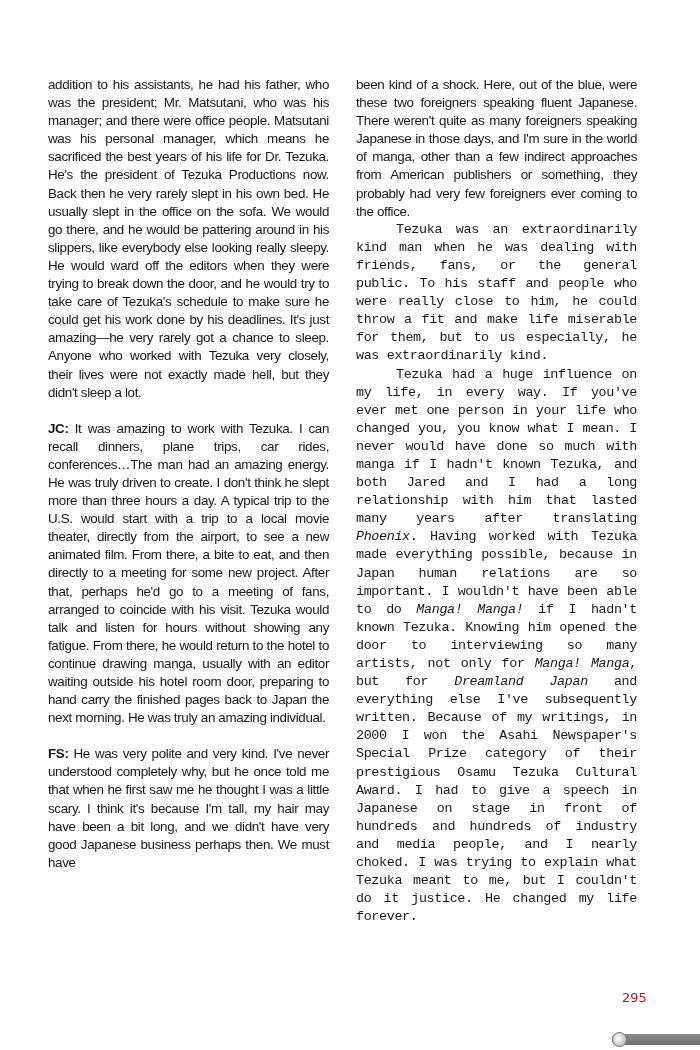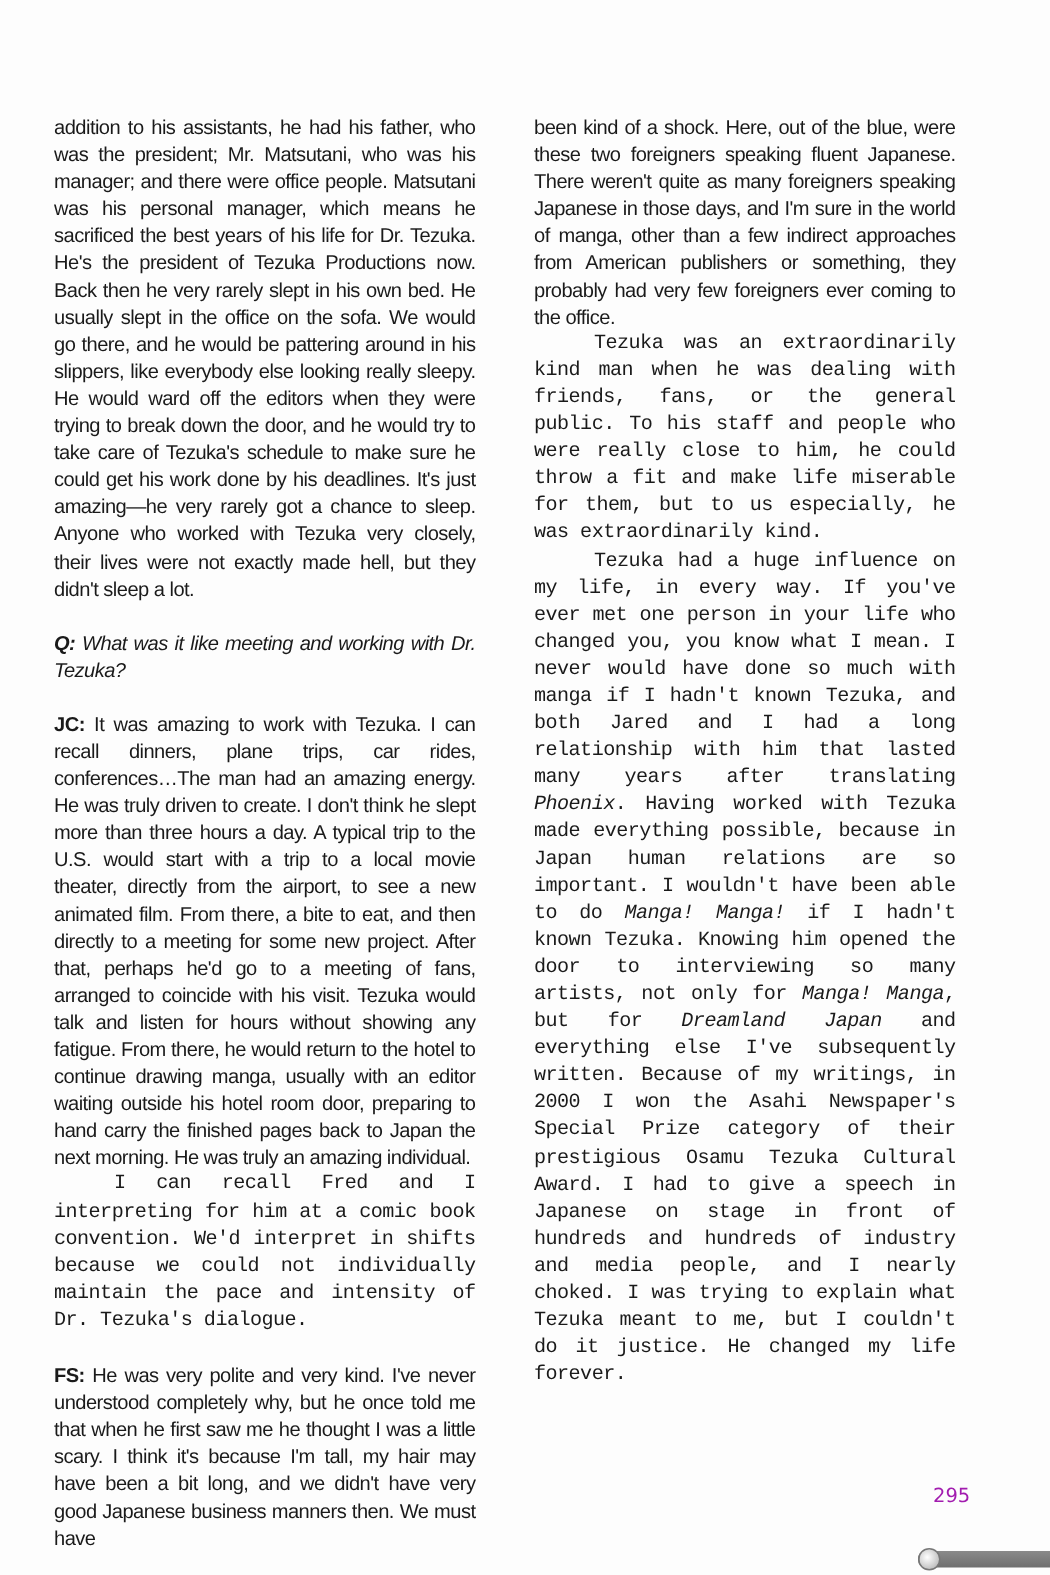--- a/index.html
+++ b/index.html
@@ -7,50 +7,48 @@
       width: 700px; height: 1050px; background: #fdfdfd; position: relative; overflow: hidden;
       font-family: "Liberation Sans Narrow", "Liberation Sans", sans-serif;
       color: #1a1a1a;
     }
     .col {
       position: absolute; top: 76px; width: 281px;
       font-size: 13.4px; line-height: 18.1px; text-align: justify;
       letter-spacing: -0.35px;
       font-stretch: condensed;
     }
-    .col.left { left: 36px; }
+    .col.left { left: 48px; }
     .col.right { left: 356px; }
     p { margin: 0; }
     p.indent { text-indent: 40px; font-family: Liberation Mono, monospace; }
     p.gap { margin-top: 18px; }
     .q { font-style: italic; }
     .spk { font-weight: bold; }
     .page-num {
       position: absolute; left: 622px; top: 990px; font-size: 13px;
-      font-family: "DejaVu Sans", sans-serif; color: #a21caf;
+      font-family: "DejaVu Sans", sans-serif; color: #b91c1c;
     }
     .bar {
       position: absolute; left: 612px; top: 1034px; width: 88px; height: 11px;
       background: linear-gradient(#8a8a8a, #6f6f6f); border-radius: 5px 0 0 5px;
     }
     .bar-icon {
       position: absolute; left: 612px; top: 1032px; width: 13px; height: 13px;
       border-radius: 50%; background: radial-gradient(circle at 40% 40%, #fff, #aaa);
       border: 1px solid #777;
     }
   </style>
 </head>
 <body>
 
 <div class="col left">
   <p>addition to his assistants, he had his father, who was the president; Mr. Matsutani, who was his manager; and there were office people. Matsutani was his personal manager, which means he sacrificed the best years of his life for Dr. Tezuka. He's the president of Tezuka Productions now. Back then he very rarely slept in his own bed. He usually slept in the office on the sofa. We would go there, and he would be pattering around in his slippers, like everybody else looking really sleepy. He would ward off the editors when they were trying to break down the door, and he would try to take care of Tezuka's schedule to make sure he could get his work done by his deadlines. It's just amazing—he very rarely got a chance to sleep. Anyone who worked with Tezuka very closely, their lives were not exactly made hell, but they didn't sleep a lot.</p>
-  <p class="gap q"><span class="spk">Q:</span><span> What was it like meeting and working with Dr. Tezuka?</span></p>
   <p class="gap"><span class="spk">JC:</span><span> It was amazing to work with Tezuka. I can recall dinners, plane trips, car rides, conferences…The man had an amazing energy. He was truly driven to create. I don't think he slept more than three hours a day. A typical trip to the U.S. would start with a trip to a local movie theater, directly from the airport, to see a new animated film. From there, a bite to eat, and then directly to a meeting for some new project. After that, perhaps he'd go to a meeting of fans, arranged to coincide with his visit. Tezuka would talk and listen for hours without showing any fatigue. From there, he would return to the hotel to continue drawing manga, usually with an editor waiting outside his hotel room door, preparing to hand carry the finished pages back to Japan the next morning. He was truly an amazing individual.</span></p>
-  <p class="indent">I can recall Fred and I interpreting for him at a comic book convention. We'd interpret in shifts because we could not individually maintain the pace and intensity of Dr. Tezuka's dialogue.</p>
-  <p class="gap"><span class="spk">FS:</span><span> He was very polite and very kind. I've never understood completely why, but he once told me that when he first saw me he thought I was a little scary. I think it's because I'm tall, my hair may have been a bit long, and we didn't have very good Japanese business manners then. We must have</span></p>
+  <p class="gap"><span class="spk">FS:</span><span> He was very polite and very kind. I've never understood completely why, but he once told me that when he first saw me he thought I was a little scary. I think it's because I'm tall, my hair may have been a bit long, and we didn't have very good Japanese business perhaps then. We must have</span></p>
 </div>
 
 <div class="col right">
   <p>been kind of a shock. Here, out of the blue, were these two foreigners speaking fluent Japanese. There weren't quite as many foreigners speaking Japanese in those days, and I'm sure in the world of manga, other than a few indirect approaches from American publishers or something, they probably had very few foreigners ever coming to the office.</p>
   <p class="indent">Tezuka was an extraordinarily kind man when he was dealing with friends, fans, or the general public. To his staff and people who were really close to him, he could throw a fit and make life miserable for them, but to us especially, he was extraordinarily kind.</p>
   <p class="indent"><span>Tezuka had a huge influence on my life, in every way. If you've ever met one person in your life who changed you, you know what I mean. I never would have done so much with manga if I hadn't known Tezuka, and both Jared and I had a long relationship with him that lasted many years after translating </span><i>Phoenix</i><span>. Having worked with Tezuka made everything possible, because in Japan human relations are so important. I wouldn't have been able to do </span><i>Manga! Manga!</i><span> if I hadn't known Tezuka. Knowing him opened the door to interviewing so many artists, not only for </span><i>Manga! Manga</i><span>, but for </span><i>Dreamland Japan</i><span> and everything else I've subsequently written. Because of my writings, in 2000 I won the Asahi Newspaper's Special Prize category of their prestigious Osamu Tezuka Cultural Award. I had to give a speech in Japanese on stage in front of hundreds and hundreds of industry and media people, and I nearly choked. I was trying to explain what Tezuka meant to me, but I couldn't do it justice. He changed my life forever.</span></p>
 </div>
 
 <div class="page-num">295</div>
 <div class="bar"></div>

